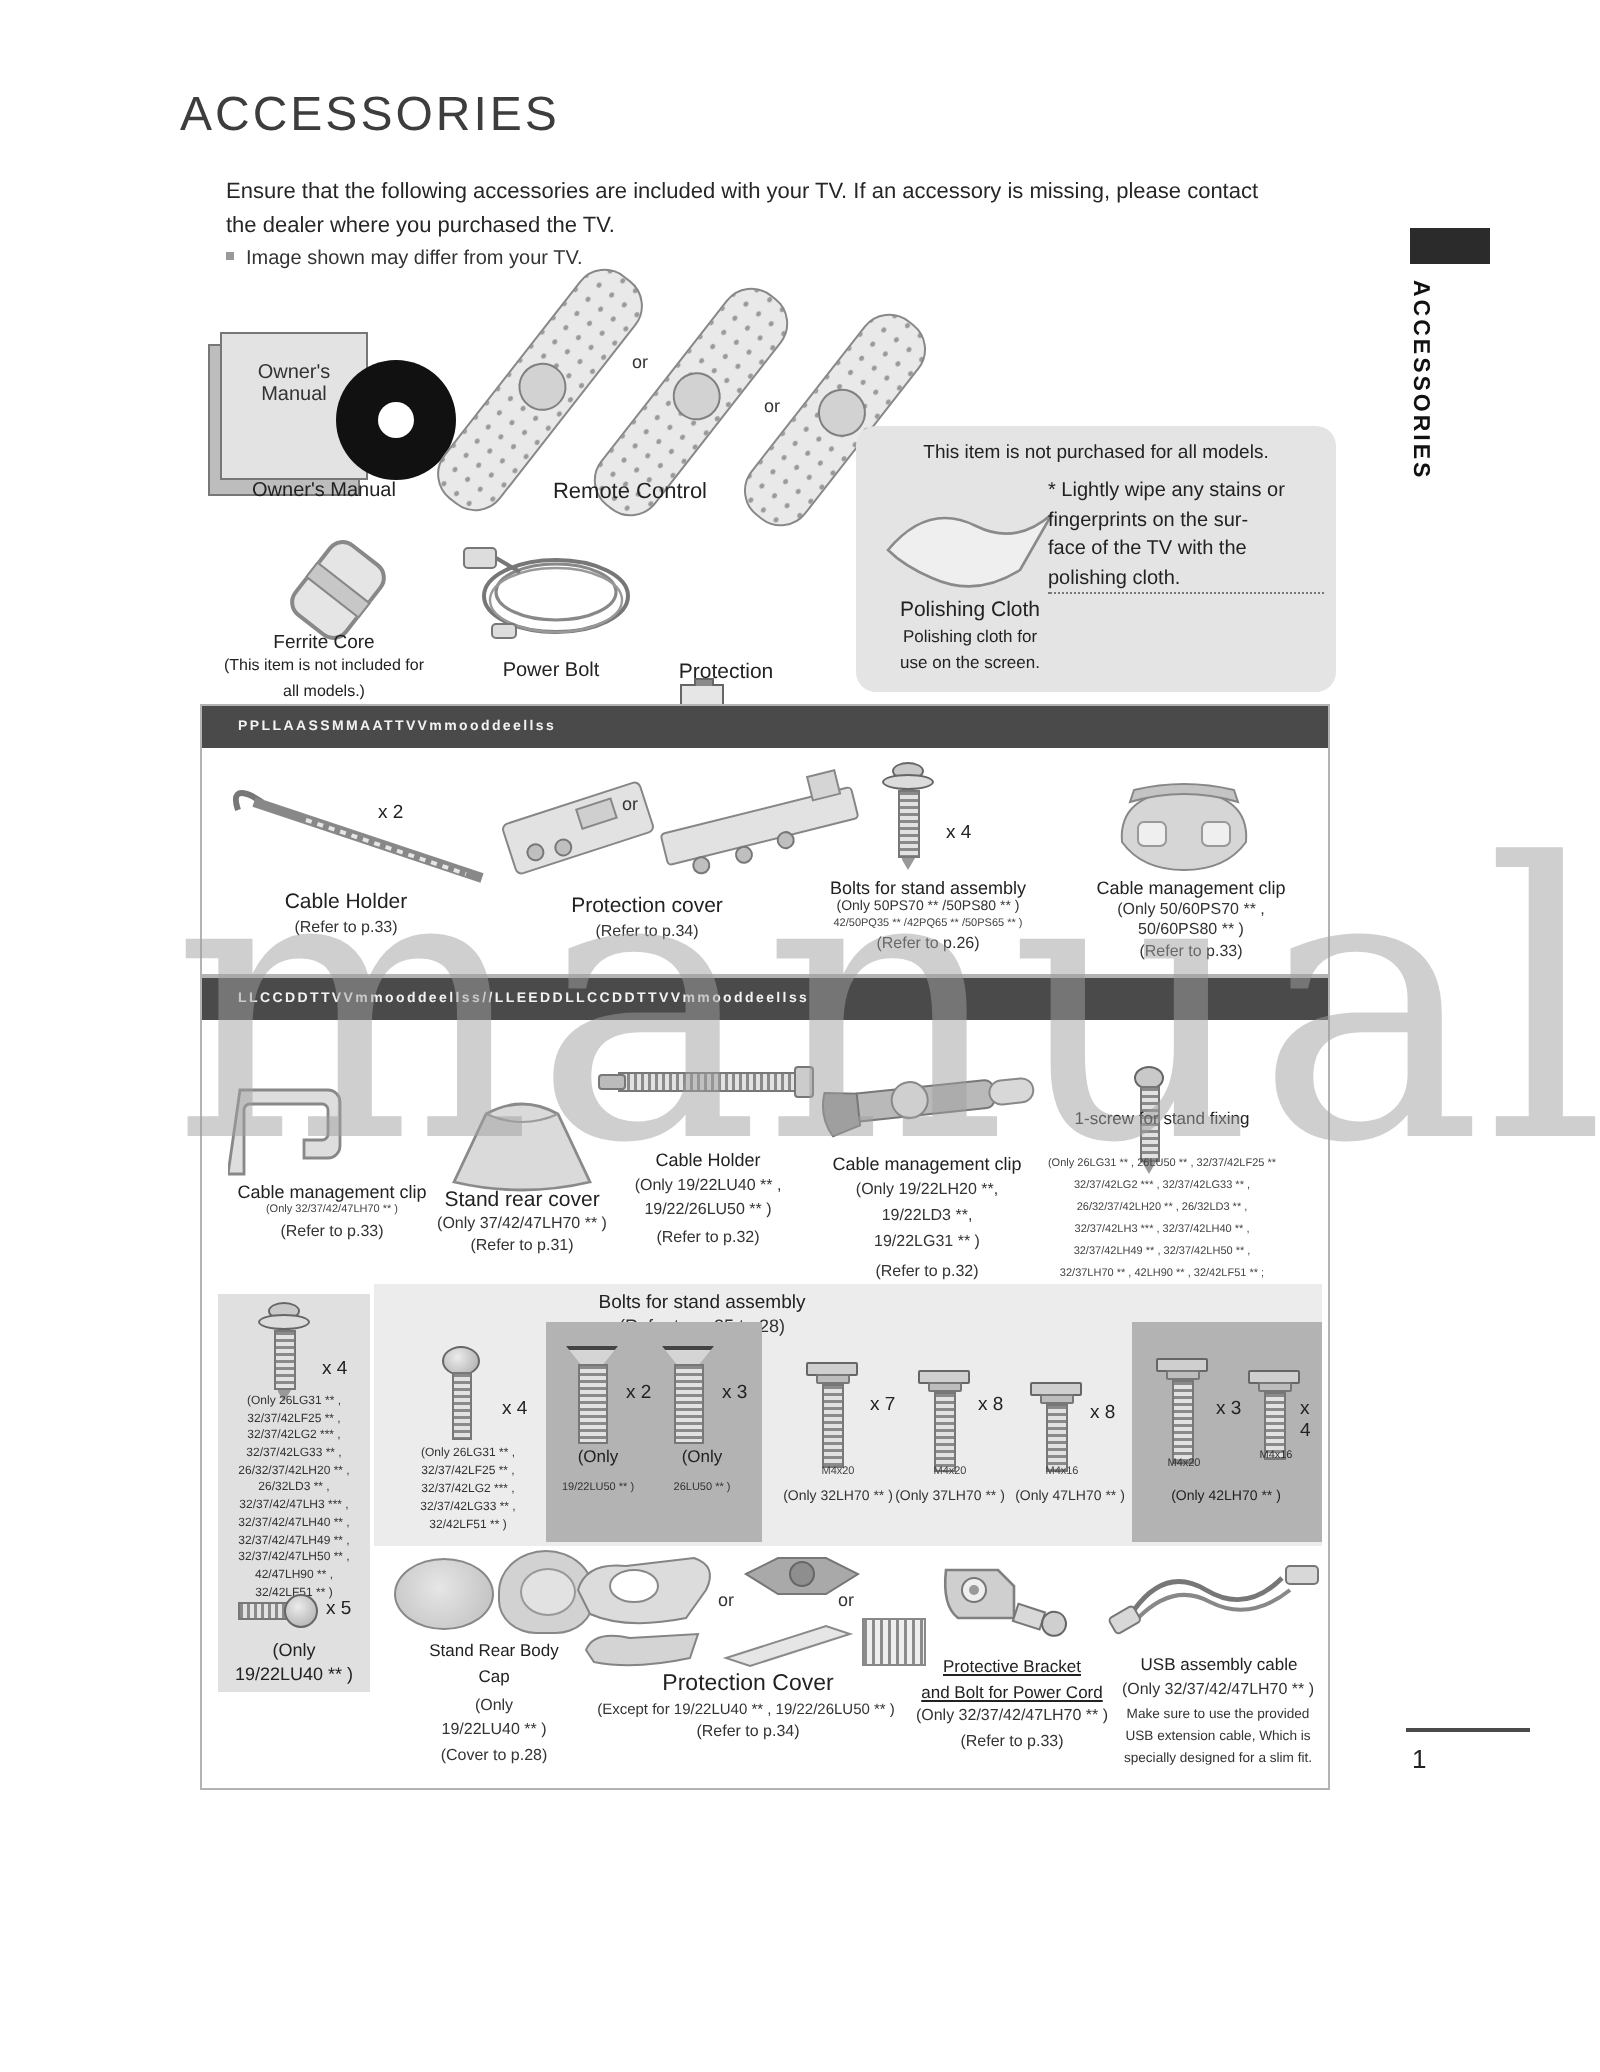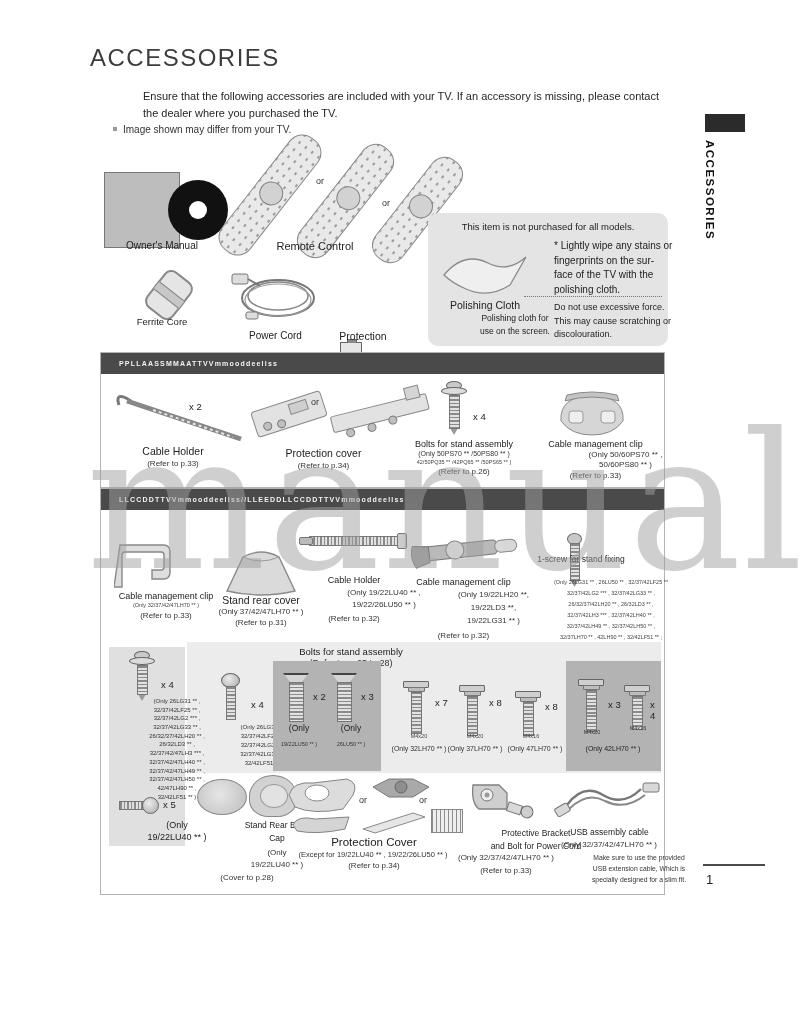--- a/index.html
+++ b/index.html
@@ -1,20 +1,20 @@
 <!DOCTYPE html>
 <html><head>
 <meta charset="utf-8">
 <style>
   html,body{margin:0;padding:0;background:#fff;}
   .page{position:relative;width:800px;height:1036px;background:#ffffff;overflow:hidden;
         font-family:"Liberation Sans", sans-serif;color:#2b2b2b;}
   .abs{position:absolute;}
   .c{text-align:center;}
-  .pre{white-space:pre-line;margin-left:30px;}
+  .pre{white-space:pre-line;}
   .title{font-size:24px;letter-spacing:1.5px;color:#3d3d3d;font-weight:400;}
   .body-text{font-size:11px;line-height:1.55;color:#262626;}
   .sq{display:inline-block;width:4px;height:4px;background:#9a9a9a;margin-right:6px;vertical-align:2px;}
   .cap{font-size:10px;color:#222;line-height:1.25;}
   .refer{font-size:8px;color:#333;}
   .qty{font-size:9.5px;color:#222;}
   .secbox{border:1px solid #b3b3b3;background:#fff;}
   .sechdr{background:#4a4a4a;color:#f2f2f2;font-size:7px;font-weight:bold;
           letter-spacing:1.2px;line-height:21px;padding-left:18px;}
   .panel{background:#e3e3e3;}
@@ -55,50 +55,54 @@
   <div class="abs watermark" style="left:86px;top:408px;">manuali</div>
 
   <div class="abs title" style="left:90px;top:44px;">ACCESSORIES</div>
   <div class="abs body-text pre" style="left:113px;top:88px;width:560px;">Ensure that the following accessories are included with your TV. If an accessory is missing, please contact
 the dealer where you purchased the TV.</div>
   <div class="abs" style="left:113px;top:124px;font-size:10px;color:#333;">
     <span class="sq"></span><span>Image shown may differ from your TV.</span>
   </div>
 
   <div class="abs" style="left:104px;top:172px;width:74px;height:74px;background:#bdbdbd;border:1px solid #777;"></div>
+  <div class="abs pre c" style="left:110px;top:166px;width:74px;height:74px;background:#e3e3e3;border:1px solid #777;font-size:10px;padding-top:14px;box-sizing:border-box;color:#333;">Owner's
+Manual</div>
   <div class="abs disc" style="left:168px;top:180px;width:60px;height:60px;"></div>
   <div class="abs cap c" style="left:92px;top:240px;width:140px;">Owner's Manual</div>
 
   <div class="abs remote" style="left:252px;top:124px;width:34px;height:140px;transform:rotate(38deg);">
       <div class="rnav" style="top:56px;"></div>
     </div>
   <div class="abs remote" style="left:328px;top:134px;width:33px;height:132px;transform:rotate(38deg);">
       <div class="rnav" style="top:50px;"></div>
     </div>
   <div class="abs remote" style="left:400px;top:148px;width:33px;height:122px;transform:rotate(38deg);">
       <div class="rnav" style="top:44px;"></div>
     </div>
   <div class="abs or" style="left:316px;top:176px;">or</div>
   <div class="abs or" style="left:382px;top:198px;">or</div>
   <div class="abs cap c" style="left:240px;top:240px;width:150px;font-size:11px;">Remote Control</div>
 
   <div class="abs" style="left:152px;top:272px;width:30px;height:42px;border:2px solid #888;border-radius:9px;background:#e5e5e5;transform:rotate(38deg);">
     <div style="position:absolute;top:16px;left:-2px;right:-2px;height:8px;background:#c7c7c7;border:1px solid #888;"></div>
   </div>
   <div class="abs cap c" style="left:92px;top:316px;width:140px;font-size:9.5px;">Ferrite Core</div>
+  <div class="abs cap c pre" style="left:88px;top:327px;width:148px;font-size:8px;line-height:1.6;">(This item is not included for
+all models.)</div>
 
   <svg class="abs" style="left:228px;top:270px;" width="95" height="55" viewBox="0 0 95 55">
     <ellipse cx="50" cy="28" rx="36" ry="18" fill="none" stroke="#777" stroke-width="2"></ellipse>
     <ellipse cx="50" cy="26" rx="30" ry="14" fill="none" stroke="#888" stroke-width="1.6"></ellipse>
     <ellipse cx="50" cy="30" rx="33" ry="16" fill="none" stroke="#999" stroke-width="1.2"></ellipse>
     <rect x="4" y="4" width="16" height="10" rx="2" fill="#ddd" stroke="#777"></rect>
     <line x1="20" y1="9" x2="32" y2="16" stroke="#777" stroke-width="2"></line>
     <rect x="18" y="42" width="12" height="7" rx="2" fill="#ddd" stroke="#777"></rect>
   </svg>
-  <div class="abs cap c" style="left:228px;top:330px;width:95px;">Power Cord</div>
+  <div class="abs cap c" style="left:228px;top:330px;width:95px;">Power Bolt</div>
 
   <div class="abs battery" style="left:340px;top:282px;">
       <div class="batt-top">1.5V</div>
     </div>
   <div class="abs battery" style="left:366px;top:282px;">
       <div class="batt-top">1.5V</div>
     </div>
   <div class="abs cap c" style="left:333px;top:330px;width:60px;font-size:10.5px;">Protection</div>
 
   <div class="abs notebox" style="left:428px;top:213px;width:240px;height:133px;">
@@ -107,23 +111,20 @@
       <path d="M8 32 Q28 8 52 20 Q72 30 90 14 L74 42 Q52 56 30 46 Q16 40 8 32 Z" fill="#efefef" stroke="#8a8a8a" stroke-width="1.3"></path>
     </svg>
     <div class="abs c" style="left:2px;top:86px;width:110px;font-size:10.5px;color:#222;">Polishing Cloth</div>
     <div class="abs c pre" style="left:2px;top:99px;width:110px;font-size:8.5px;line-height:1.5;color:#222;">Polishing cloth for
 use on the screen.</div>
     <div class="abs pre" style="left:96px;top:26px;width:138px;font-size:10px;line-height:1.45;color:#222;">* Lightly wipe any stains or
 fingerprints on the sur-
 face of the TV with the
 polishing cloth.</div>
     <div class="abs" style="left:96px;top:83px;width:138px;border-top:1px dotted #777;"></div>
-    <div class="abs pre" style="left:96px;top:88px;width:140px;font-size:9px;line-height:1.5;color:#222;">Do not use excessive force.
-This may cause scratching or
-discolouration.</div>
   </div>
 
   <div class="abs secbox" style="left:100px;top:352px;width:563px;height:134px;">
     <div class="sechdr">PPLLAASSMMAATTVVmmooddeellss</div>
 
     <svg class="abs" style="left:12px;top:36px;" width="135" height="58" viewBox="0 0 135 58">
       <path d="M6 16 Q2 4 13 9 L18 12" fill="none" stroke="#777" stroke-width="3"></path>
       <line x1="14" y1="12" x2="128" y2="50" stroke="#888" stroke-width="5"></line>
       <line x1="40" y1="21" x2="120" y2="48" stroke="#e6e6e6" stroke-width="2" stroke-dasharray="3 3"></line>
     </svg>
@@ -372,21 +373,21 @@
     <svg class="abs" style="left:364px;top:286px;" width="72" height="48" viewBox="0 0 72 48">
       <path d="M8 10 H34 L42 18 V34 H14 Q6 28 8 10 Z" fill="#cfcfcf" stroke="#808080" stroke-width="1.3"></path>
       <circle cx="22" cy="20" r="6" fill="#efefef" stroke="#777"></circle>
       <circle cx="22" cy="20" r="2.5" fill="#9a9a9a"></circle>
       <g transform="rotate(18 56 36)">
         <rect x="44" y="32" width="16" height="8" rx="2" fill="none"></rect>
         <rect x="42" y="31" width="14" height="9" fill="#d9d9d9" stroke="#777"></rect>
         <circle cx="62" cy="35" r="6" fill="#cfcfcf" stroke="#666"></circle>
       </g>
     </svg>
-    <div class="abs cap c pre" style="left:340px;top:338px;width:130px;font-size:8.5px;line-height:1.55;">Protective Bracket
+    <div class="abs cap c pre" style="left:340px;top:338px;width:130px;font-size:8.5px;line-height:1.55;text-decoration:underline;">Protective Bracket
 and Bolt for Power Cord</div>
     <div class="abs c" style="left:336px;top:364px;width:138px;font-size:8px;color:#333;">(Only 32/37/42/47LH70 ** )</div>
     <div class="abs refer c" style="left:340px;top:377px;width:130px;">(Refer to p.33)</div>
 
     <svg class="abs" style="left:452px;top:286px;" width="108" height="44" viewBox="0 0 108 44">
       <path d="M14 30 Q30 8 50 20 Q70 32 88 14" fill="none" stroke="#777" stroke-width="2.4"></path>
       <path d="M16 34 Q34 16 52 26 Q72 36 92 20" fill="none" stroke="#888" stroke-width="2"></path>
       <g transform="rotate(-30 10 34)">
           <rect x="2" y="30" width="14" height="9" rx="2" fill="#d8d8d8" stroke="#777"></rect>
         </g>

